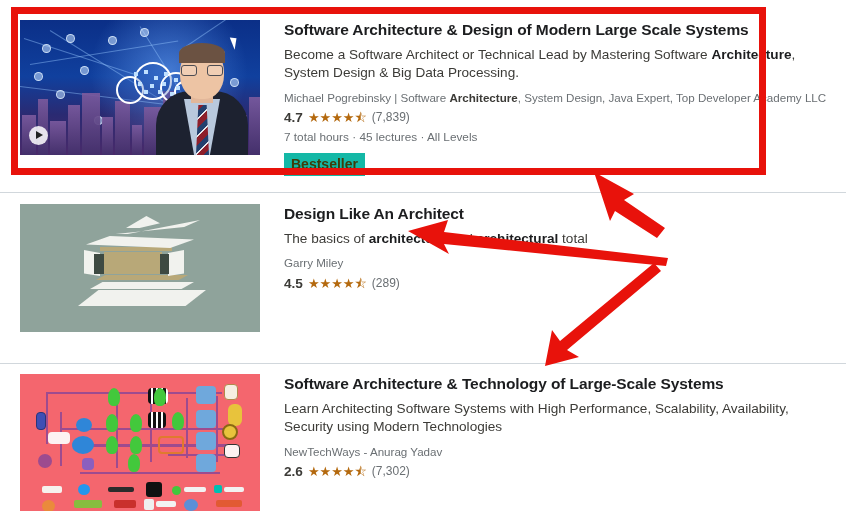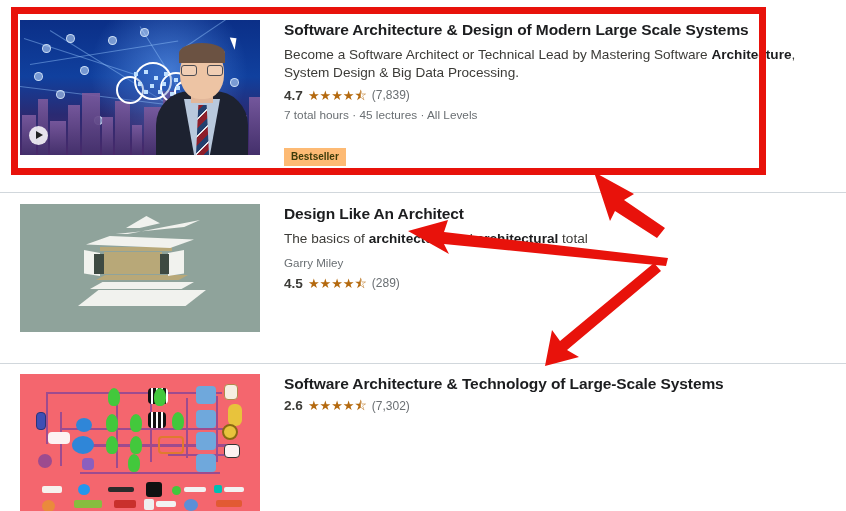--- a/index.html
+++ b/index.html
@@ -194,25 +194,25 @@
   .r-num { font-size: 13.6px; font-weight: bold; color: #3c3b37; }
   .stars { display: inline-flex; gap: 1px; color: #b4690e; font-size: 13px; line-height: 1; }
   .r-count { font-size: 12px; color: #6a6f73; }
   .c-meta {
     margin-top: 5px;
     font-size: 11.8px;
     color: #6a6f73;
   }
   .badge {
     display: inline-block;
-    margin-top: 26px;
+    margin-top: 9px;
     padding: 2px 7px 3px;
-    background: #fdba74;
+    background: #14b8a6;
     color: #3d3c0a;
-    font-size: 10px;
+    font-size: 14px;
     font-weight: bold;
     line-height: 1.3;
   }
 
   
   .anno-box {
     position: absolute;
     border: 7px solid #e8120b;
     left: 11px; top: 7px;
     width: 755px; height: 168px;
@@ -304,20 +304,21 @@
             </div>
         </div>
 
         <div class="cursor-arrow"></div>
         <div class="play-btn"></div>
       </div>
 
       <div class="info">
         <div class="c-title">Software Architecture &amp; Design of Modern Large Scale Systems</div>
         <div class="c-desc"><span>Become a Software Architect or Technical Lead by Mastering Software </span><b>Architecture</b><span>, System Design &amp; Big Data Processing.</span></div>
+        <div class="c-instructor"><span>Michael Pogrebinsky | Software </span><b>Architecture</b><span>, System Design, Java Expert, Top Developer Academy LLC</span></div>
         <div class="c-rating">
           <span class="r-num">4.7</span>
           <span class="stars">★★★★⯪</span>
           <span class="r-count">(7,839)</span>
         </div>
         <div class="c-meta">7 total hours · 45 lectures · All Levels</div>
         <div class="badge">Bestseller</div>
       </div>
     </div>
 
@@ -407,20 +408,22 @@
         <div class="dg-logo" style="left:54px; top:126px; width:28px; height:8px; background:#86bd3f;"></div>
         <div class="dg-logo" style="left:94px; top:126px; width:22px; height:8px; background:#c9302c;"></div>
         <div class="dg-logo" style="left:124px;top:125px; width:10px; height:11px; background:#efefef;"></div>
         <div class="dg-logo" style="left:136px;top:127px; width:20px; height:6px; background:#f2f2f2;"></div>
         <div class="dg-logo" style="left:164px;top:125px; width:14px; height:12px; border-radius:50%; background:#5a8fd6;"></div>
         <div class="dg-logo" style="left:196px;top:126px; width:26px; height:7px; background:#e25a33;"></div>
       </div>
 
       <div class="info">
         <div class="c-title">Software Architecture &amp; Technology of Large-Scale Systems</div>
+        <div class="c-desc">Learn Architecting Software Systems with High Performance, Scalability, Availability, Security using Modern Technologies</div>
+        <div class="c-instructor">NewTechWays - Anurag Yadav</div>
         <div class="c-rating">
           <span class="r-num">2.6</span>
           <span class="stars">★★★★⯪</span>
           <span class="r-count">(7,302)</span>
         </div>
       </div>
     </div>
 
   </div>
 

